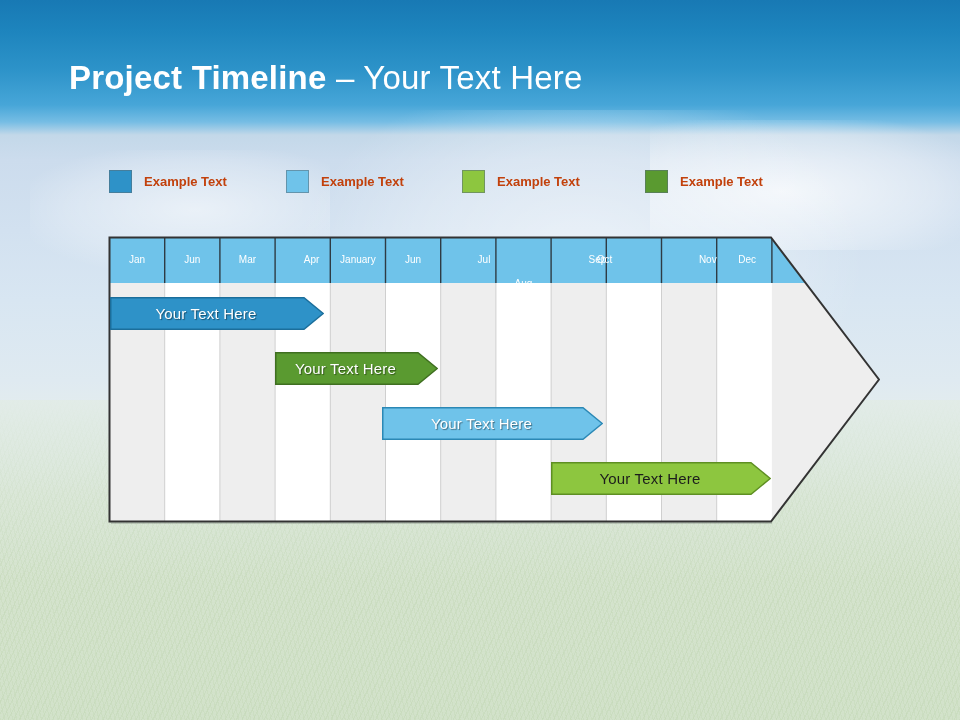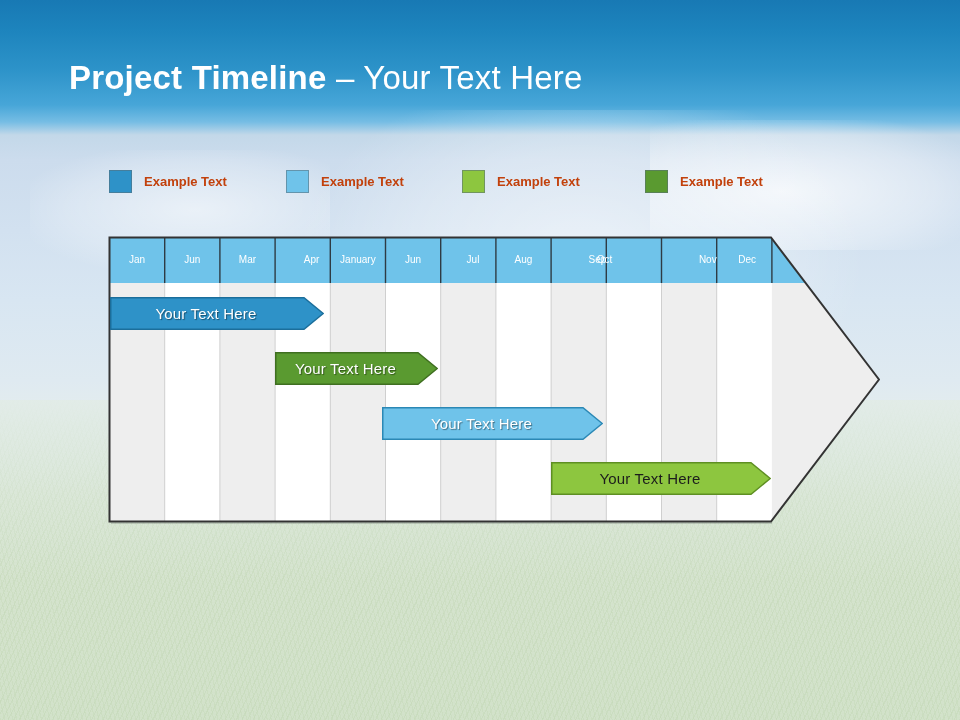--- a/index.html
+++ b/index.html
@@ -285,22 +285,22 @@
       <line x1="3" y1="287" x2="664" y2="287" stroke="rgba(90,100,95,0.25)" stroke-width="2"></line>
     </svg>
 
     <div id="month-row">
         <div class="month-cell" style="left: 1.5px; width: 55.2px;">Jan</div>
         <div class="month-cell" style="left: 56.7px; width: 55.2px;">Jun</div>
         <div class="month-cell" style="left: 111.9px; width: 55.2px; border-radius: 23px;">Mar</div>
         <div class="month-cell" style="left: 167.1px; width: 73px;">Apr</div>
         <div class="month-cell" style="left: 222.3px; width: 55.2px;">January</div>
         <div class="month-cell" style="left: 277.5px; width: 55.2px;">Jun</div>
-        <div class="month-cell" style="left: 340px; width: 50px; border-radius: 6px;">Jul</div>
-        <div class="month-cell" style="left: 387.9px; width: 55.2px;">Aug</div>
+        <div class="month-cell" style="left: 351px; width: 50px; border-radius: 6px;">Jul</div>
+        <div class="month-cell" style="left: 387.9px; width: 55.2px; margin-top: 24px;">Aug</div>
         <div class="month-cell" style="left: 443.1px; width: 55.2px; text-align: right;">Sep</div>
         <div class="month-cell" style="left: 469px; width: 55.2px;">Oct</div>
         <div class="month-cell" style="left: 553.5px; width: 55.2px; text-align: right;">Nov</div>
         <div class="month-cell" style="left: 608.7px; width: 61px;">Dec</div>
       </div>
     <div id="task-rows">
         <div class="task-bar" style="left: 2px; top: 61px; width: 214px; height: 33px;">
           <svg width="214" height="33" viewBox="0 0 214 33">
             <polygon points="0.75,0.75 194,0.75 213.25,16.5 194,32.25 0.75,32.25" fill="#2e92c8" stroke="#1b6e9b" stroke-width="1.5"></polygon>
           </svg>

